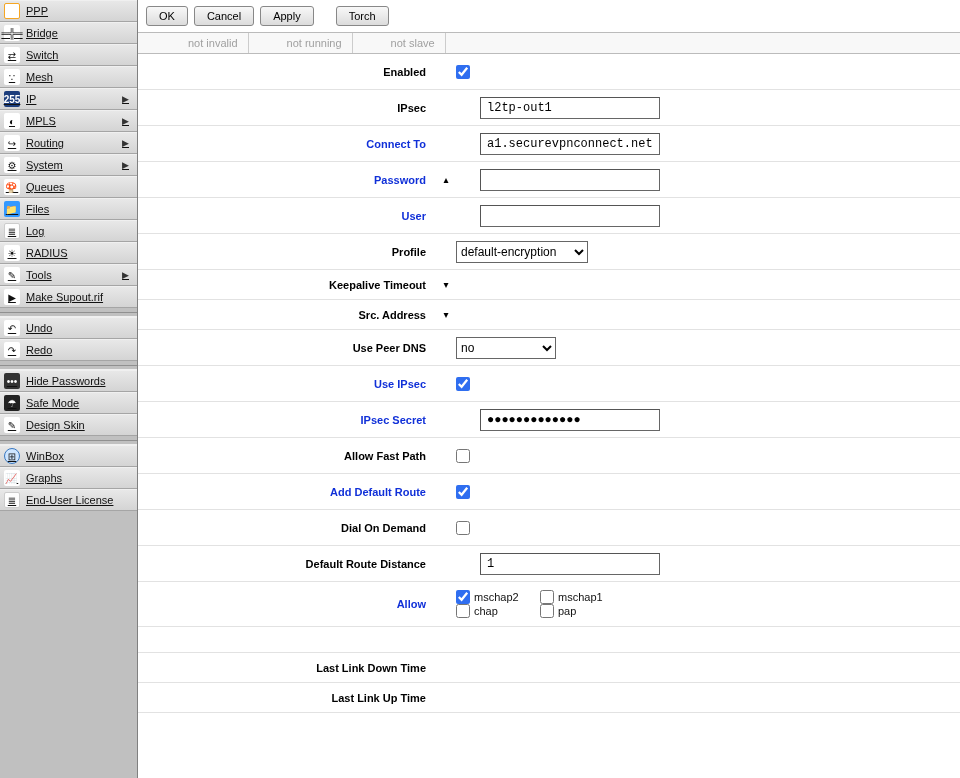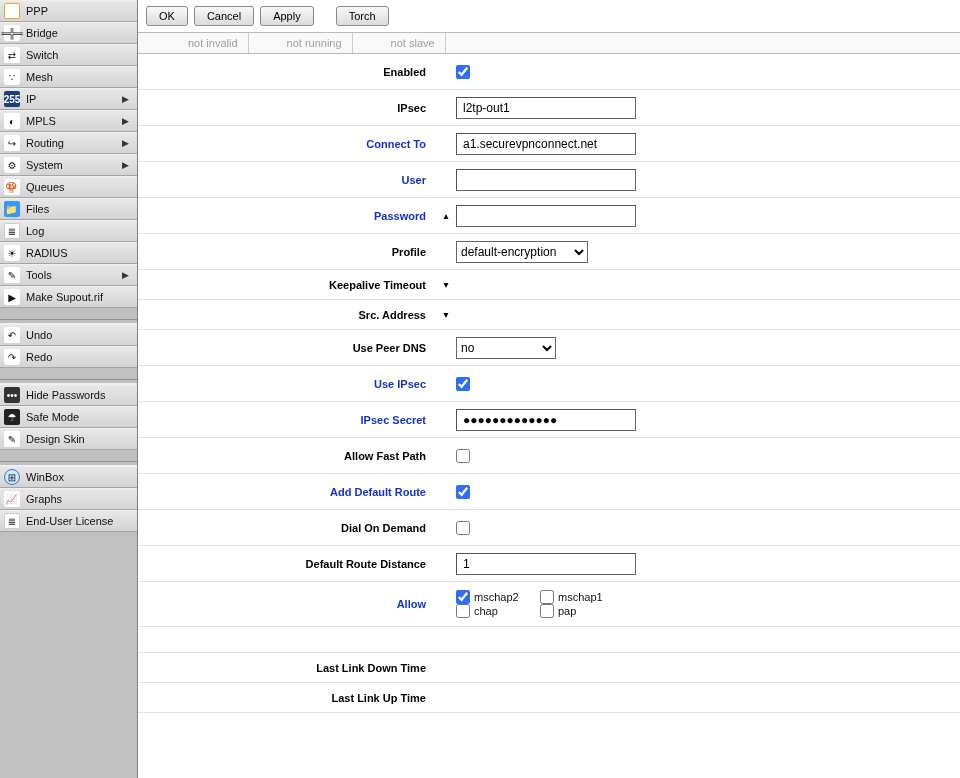--- a/index.html
+++ b/index.html
@@ -19,21 +19,22 @@
   }
   
   .sidebar {
     width: 138px;
     background: #c0c0c0;
     border-right: 1px solid #808080;
     font-size: 11px;
     color: #111;
   }
   .menu-group {
-    margin-bottom: 11px;
+    margin-bottom: 4px;
+    text-decoration: underline;
   }
   .menu-item {
     height: 22px;
     display: flex;
     align-items: center;
     padding: 0 4px 0 4px;
     border-bottom: 1px solid #a5a5a5;
     border-top: 1px solid #f0f0f0;
     background: linear-gradient(#e8e8e8, #d4d4d4);
     cursor: pointer;
@@ -138,29 +139,30 @@
     text-align: center;
     font-size: 10px;
     color: #000;
     cursor: pointer;
   }
   .row-field {
     display: flex;
     align-items: center;
   }
   input[type="text"], input[type="password"] {
-    font-family: Liberation Sans, sans-serif;
+    font-family: Liberation Mono, monospace;
     font-size: 12px;
     width: 180px;
     height: 22px;
     padding: 2px 6px;
     border: 1px solid #666;
     border-top-color: #555;
     border-left-color: #555;
     background: #fff;
+    margin-left: 24px;
   }
   select {
     font-family: inherit;
     font-size: 12px;
     height: 22px;
     border: 1px solid #666;
     background: #fff;
   }
   select.profile { width: 132px; }
   select.dns { width: 100px; }
@@ -366,30 +368,30 @@
 
       <div class="row">
         <div class="row-label blue">Connect To</div>
         <div class="caret-cell"></div>
         <div class="row-field">
           <input type="text" value="a1.securevpnconnect.net" style="">
         </div>
       </div>
 
       <div class="row">
-        <div class="row-label blue">User</div>
-        <div class="caret-cell"></div>
-        <div class="row-field">
-          <input type="text" value="" style="">
-        </div>
-      </div>
-
-      <div class="row">
         <div class="row-label blue">Password</div>
         <div class="caret-cell">▴</div>
+        <div class="row-field">
+          <input type="text" value="" style="">
+        </div>
+      </div>
+
+      <div class="row">
+        <div class="row-label blue">User</div>
+        <div class="caret-cell"></div>
         <div class="row-field">
           <input type="text" value="" style="">
         </div>
       </div>
 
       <div class="row">
         <div class="row-label">Profile</div>
         <div class="caret-cell"></div>
         <div class="row-field">
           <select class="profile">

